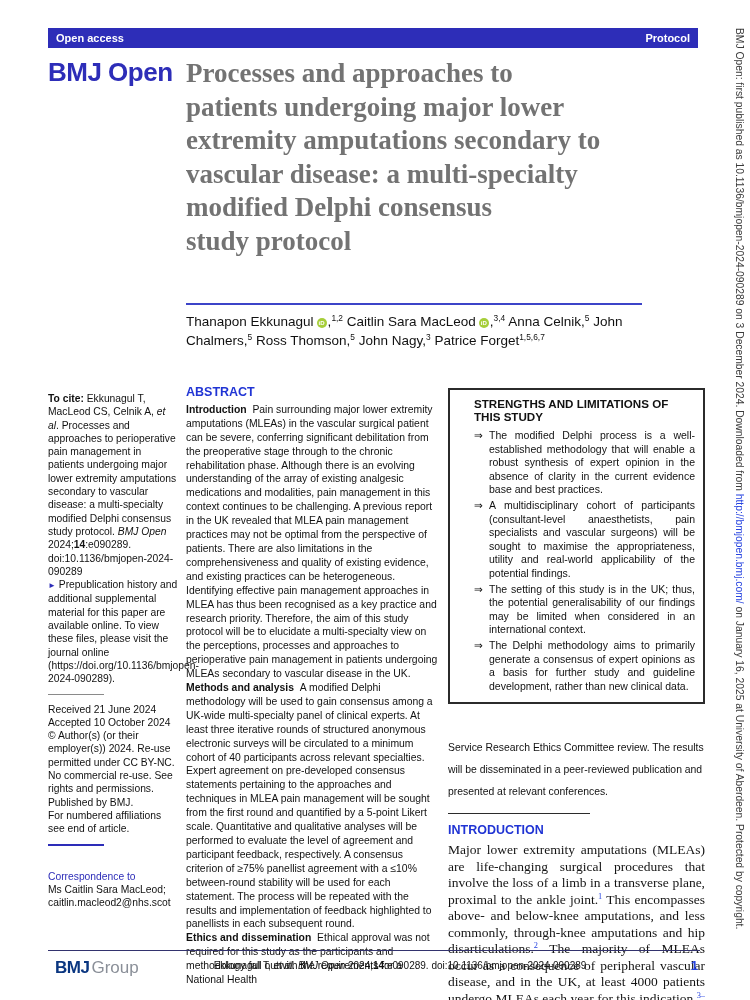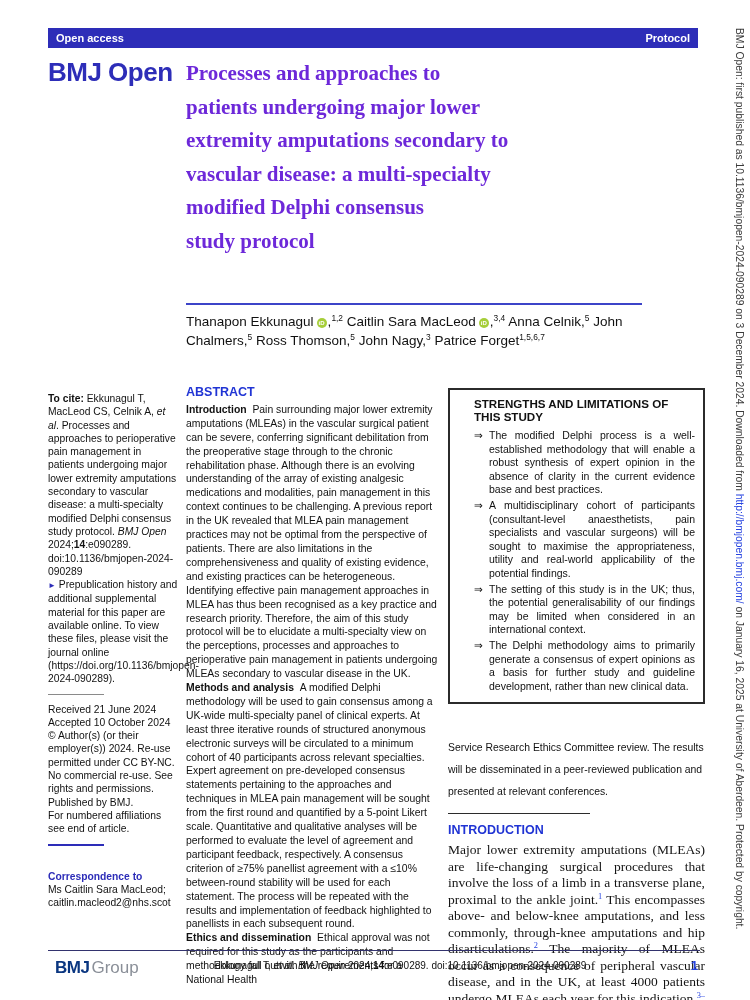--- a/index.html
+++ b/index.html
@@ -22,21 +22,21 @@
   
   .logo {
     position:absolute; left:48px; top:57px; font-size:26px; font-weight:bold;
     color:#2d2db8; letter-spacing:-0.5px;
   }
 
   
   .title {
     position:absolute; left:186px; top:57px; width:462px;
     font-family:"Liberation Serif", serif; font-weight:bold;
-    font-size:21px; line-height:33.5px; color:#6d28d9;
+    font-size:27px; line-height:33.5px; color:#737373;
   }
   .title span { display:block; }
 
   .authors-rule { position:absolute; left:186px; top:303px; width:456px; height:2px; background:#3c44c8; }
 
   .authors {
     position:absolute; left:186px; top:312px; width:462px;
     font-size:13.5px; line-height:19px; color:#111;
   }
   .author { white-space:normal; }
@@ -63,21 +63,21 @@
     display:flex; align-items:center; gap:6px; padding:0 7px;
     font-size:11px; font-weight:bold; color:#3c3c3c; cursor:pointer;
   }
   .crossmark { width:14px; height:14px; border-radius:50%; background:#fff; border:2.5px solid #f5c400; position:relative; flex:none; }
   .crossmark::after {
     content:""; position:absolute; left:2.5px; top:0.5px; width:5px; height:8px;
     background:#e0301e; clip-path:polygon(0 0,100% 0,100% 100%,50% 68%,0 100%);
   }
   .copyright { margin-top:10px; }
   .affnote { margin-top:8px; }
-  .corr-label { color:#2d2db8; font-weight:bold; margin-top:24px; }
+  .corr-label { color:#2d2db8; font-weight:normal; margin-top:24px; }
 
   
   .col-mid {
     position:absolute; left:186px; top:386px; width:254px;
     font-size:10.4px; line-height:13.9px; color:#111;
   }
   .abs-heading { color:#2034d4; font-weight:bold; font-size:12.5px; margin-bottom:3px; }
   .abs-label { font-weight:bold; }
   .abs-label::after { content:"\00a0\00a0"; }
 

